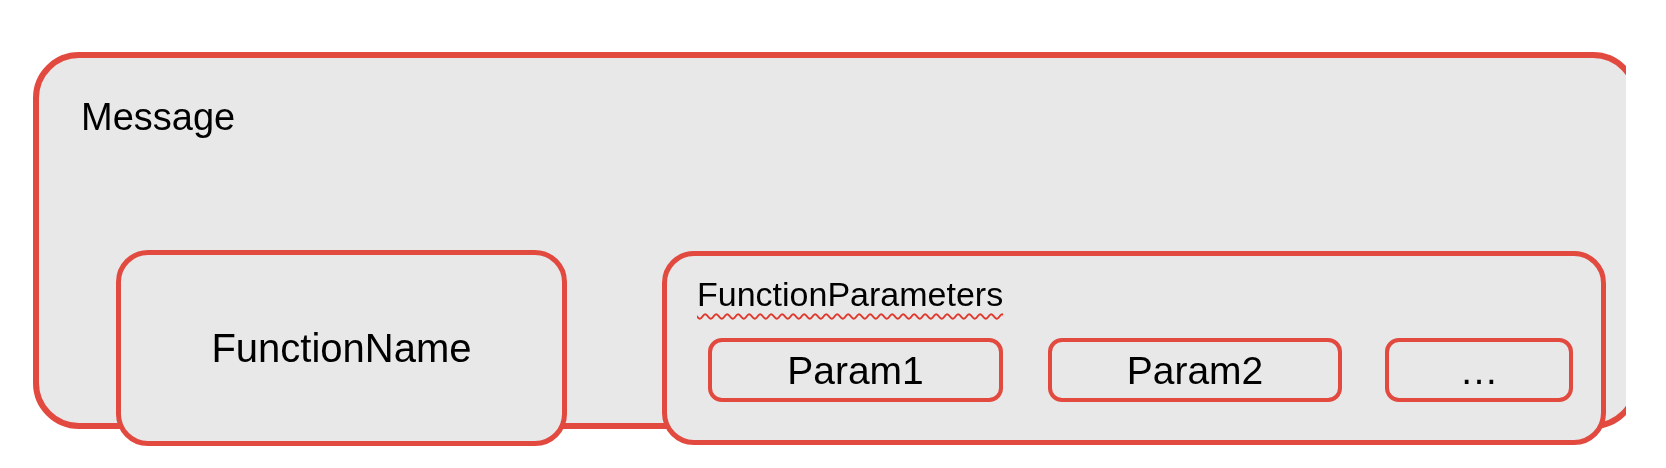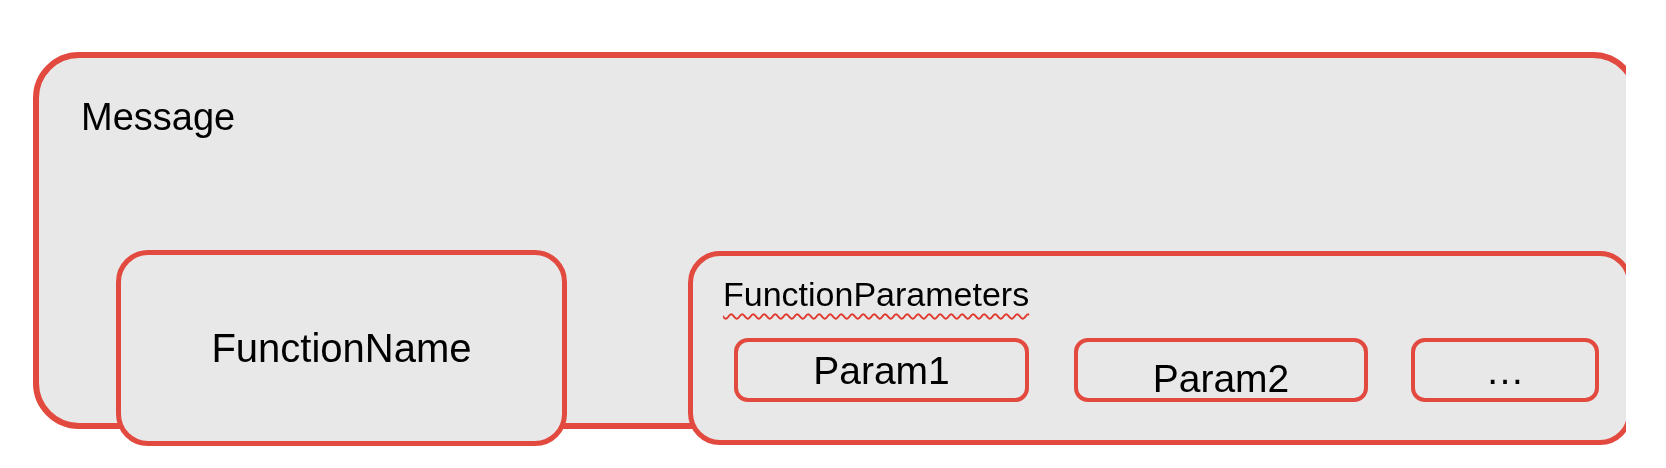--- a/index.html
+++ b/index.html
@@ -85,37 +85,37 @@
     display: flex;
     align-items: center;
     justify-content: center;
   }
   .param-label {
     font-size: 39px;
     line-height: 1;
     white-space: nowrap;
   }
   .param-1 { left: 41px;  width: 295px; }
-  .param-2 { left: 381px; width: 294px; align-items: flex-end; }
+  .param-2 { left: 381px; width: 294px; }
   .param-3 { left: 718px; width: 188px; }
 </style>
 </head>
 <body>
 
 <div class="canvas">
 
   <div class="shape message-box">
 
     <div class="message-label">Message</div>
 
     <div class="shape fn-box" style="position:absolute;">
       <span class="fn-label">FunctionName</span>
     </div>
 
-    <div class="shape fp-box" style="position:absolute;margin-left:26px;">
+    <div class="shape fp-box" style="position:absolute;">
 
       <div class="fp-label">FunctionParameters</div>
 
       <div class="param-box param-1">
         <span class="param-label">Param1</span>
       </div>
 
       <div class="param-box param-2">
         <span class="param-label">Param2</span>
       </div>

